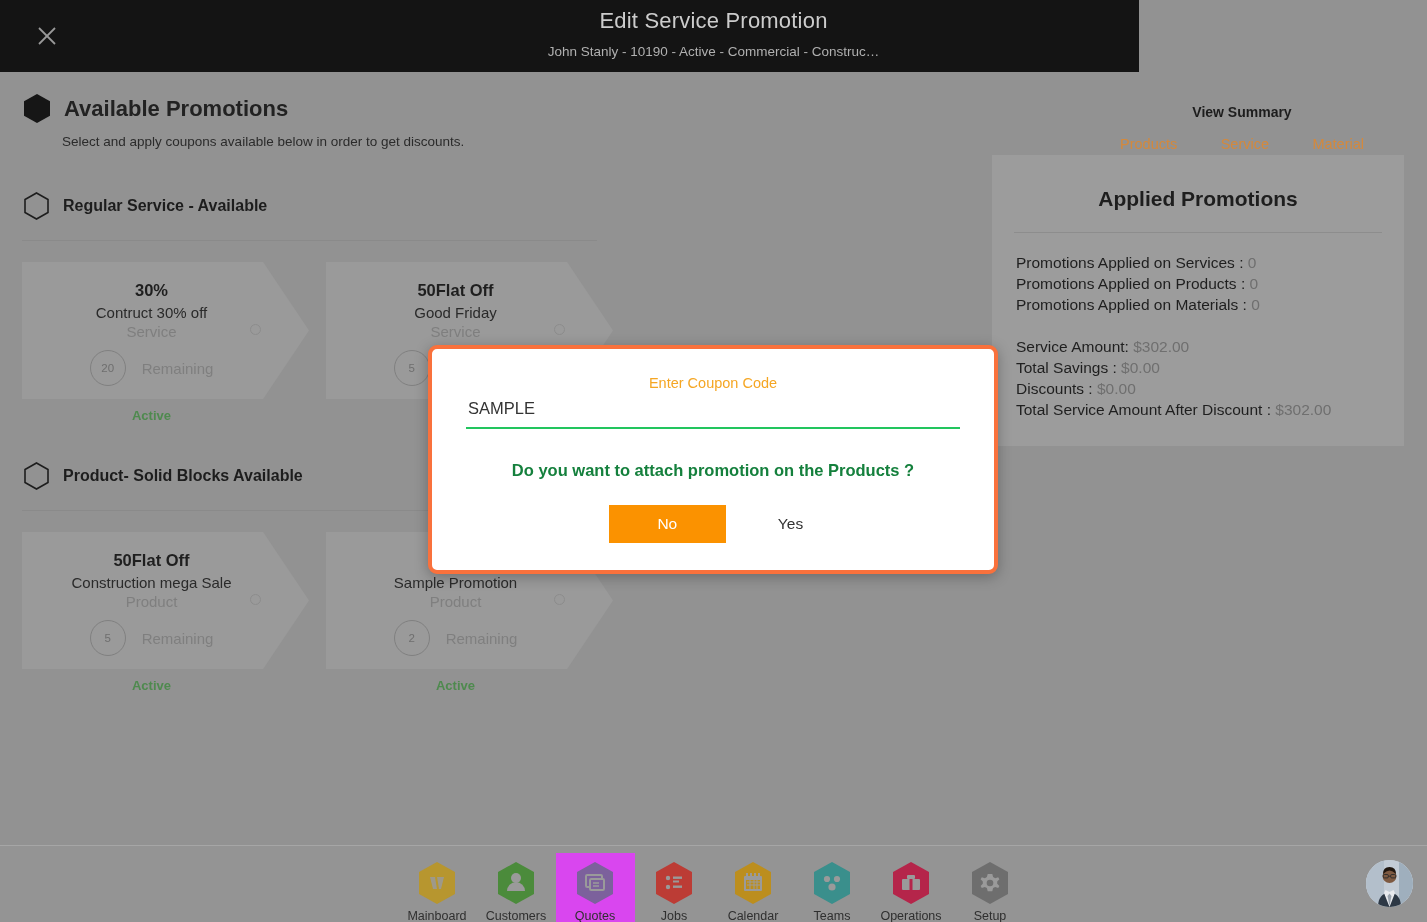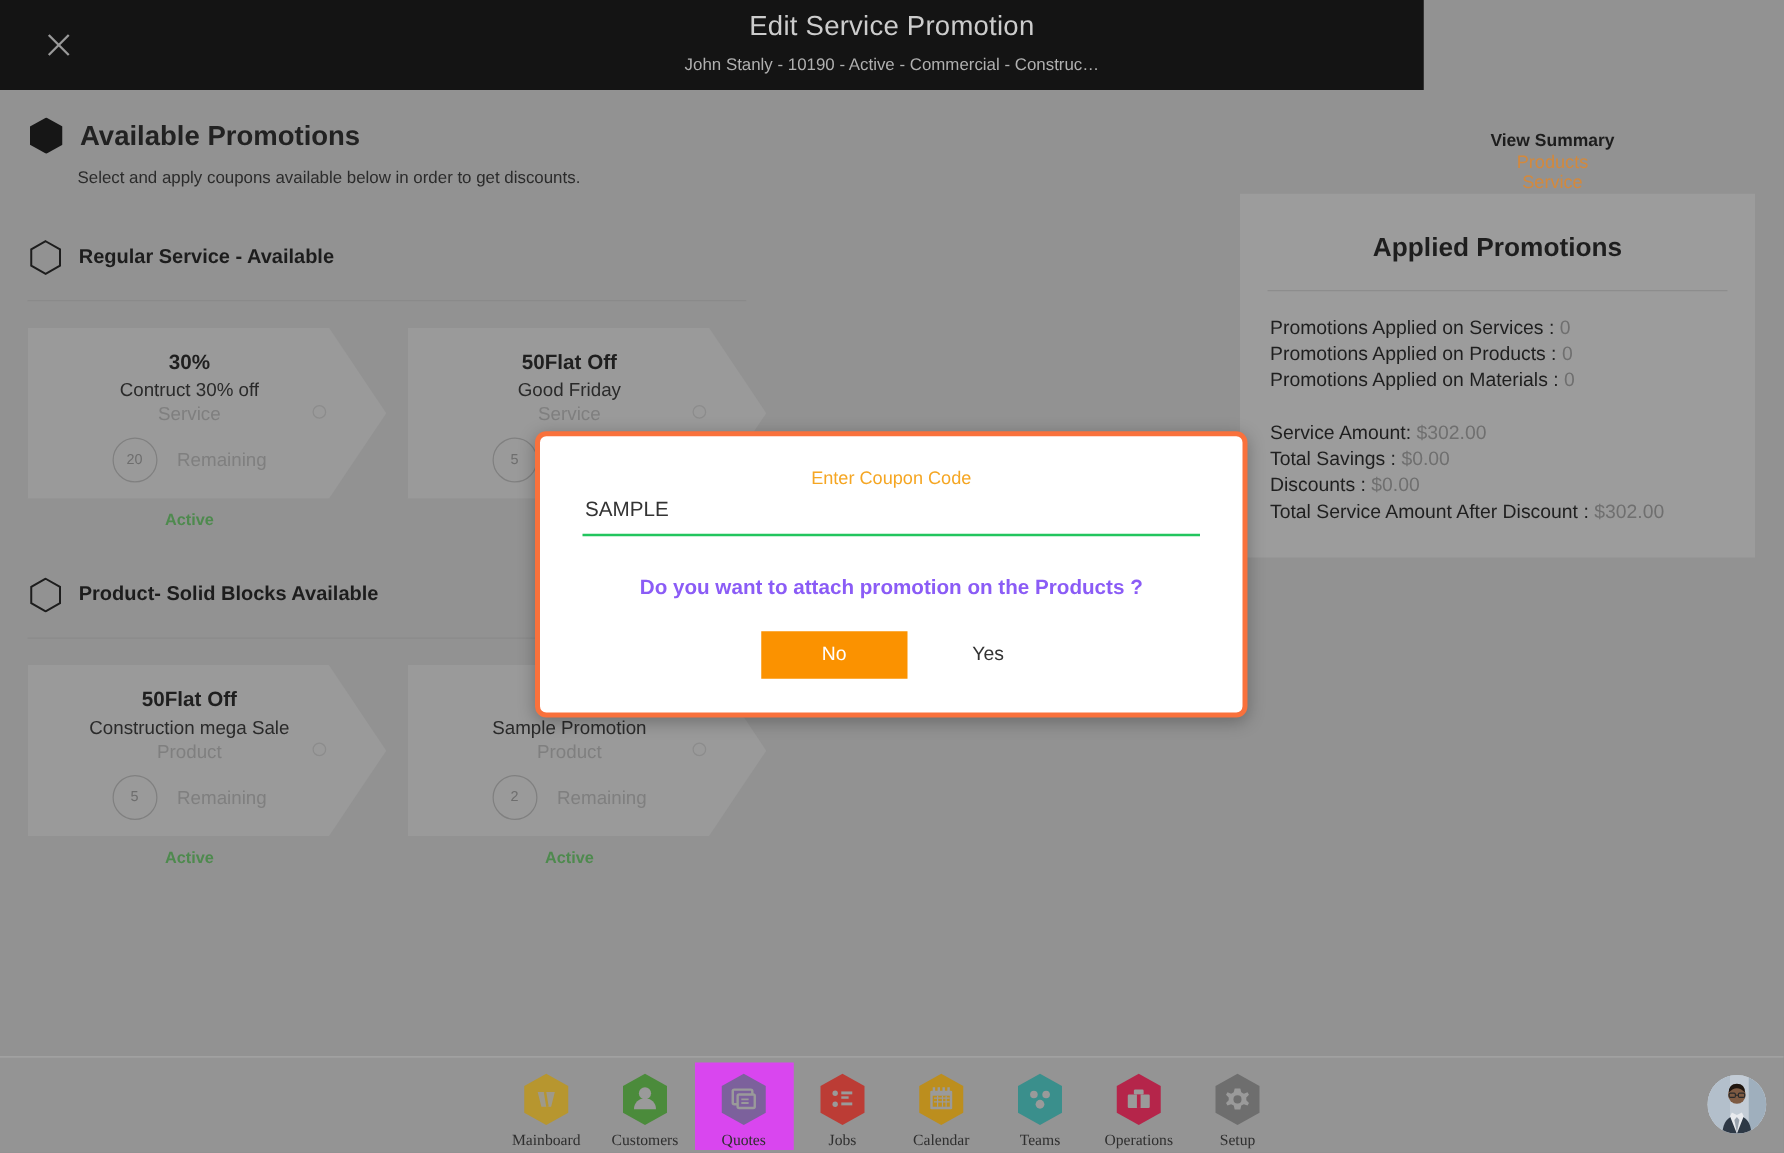--- a/index.html
+++ b/index.html
@@ -37,21 +37,21 @@
   
   .page-head { position: absolute; left: 24px; top: 22px; }
   .page-head-row { display: flex; align-items: center; gap: 14px; }
   .hex-solid { width: 26px; height: 29px; }
   .page-title { font-size: 22px; font-weight: bold; color: #222222; }
   .page-sub { font-size: 13.5px; color: #2b2b2b; margin-top: 11px; margin-left: 38px; }
 
   
   .view-summary { position: absolute; right: 55px; top: 32px; text-align: center; width: 260px; }
   .vs-title { font-size: 14px; font-weight: bold; color: #1d1d1d; }
-  .vs-links { display: flex; justify-content: space-between; margin-top: 2px; padding: 0 8px; flex-direction: column; }
+  .vs-links { display: flex; justify-content: space-between; margin-top: 16px; padding: 0 8px; }
   .vs-link { font-size: 14.5px; color: #d4893c; cursor: pointer; }
 
   
   .section-head { position: absolute; left: 24px; display: flex; align-items: center; gap: 14px; }
   .hex-outline { width: 25px; height: 28px; }
   .section-title { font-size: 16px; font-weight: bold; color: #1d1d1d; }
   .section-divider { position: absolute; left: 22px; width: 575px; height: 1px; background: #8a8a8a; }
 
   
   .card-row { position: absolute; left: 22px; display: flex; gap: 17px; }
@@ -91,21 +91,21 @@
   .applied-line .val { color: #6f6f6f; }
   .applied-gap { height: 21px; }
 
   
   .bottom-nav {
     position: absolute; left: 0; top: 845px; width: 1427px; height: 77px;
     background: #949494; border-top: 1px solid #a6a6a6;
   }
   .nav-items {
     position: absolute; left: 0; top: 0; width: 1427px; height: 77px;
-    display: flex; justify-content: center; align-items: center; font-family: Liberation Serif, serif;
+    display: flex; justify-content: center; align-items: flex-end;
   }
   .nav-item {
     width: 79px; height: 70px; padding-top: 8px;
     display: flex; flex-direction: column; align-items: center; gap: 4px;
     cursor: pointer;
   }
   .nav-item.active { background: #d946ef; }
   .nav-hex { width: 40px; height: 44px; }
   .nav-label { font-size: 12.5px; color: #2f2f2f; }
   .avatar {
@@ -122,21 +122,21 @@
   }
   .modal-label { text-align: center; font-size: 14.5px; color: #f5a623; padding-top: 26px; }
   .coupon-input {
     display: block; width: 494px; margin: 4px auto 0;
     border: none; border-bottom: 2px solid #22c55e;
     font-family: "Liberation Sans", sans-serif;
     font-size: 16.5px; color: #333; padding: 4px 2px 9px 2px;
     outline: none; background: transparent;
   }
   .modal-question {
-    text-align: center; font-size: 16.5px; font-weight: bold; color: #8b5cf6;
+    text-align: center; font-size: 16.5px; font-weight: bold; color: #15803d;
     margin-top: 32px;
   }
   .modal-actions { display: flex; justify-content: center; align-items: center; gap: 38px; margin-top: 25px; }
   .btn-no {
     background: #fb9200; color: #ffffff; border: none;
     width: 117px; height: 38px; font-size: 15.5px; cursor: pointer;
     font-family: "Liberation Sans", sans-serif;
   }
   .btn-yes {
     background: transparent; color: #333333; border: none;

